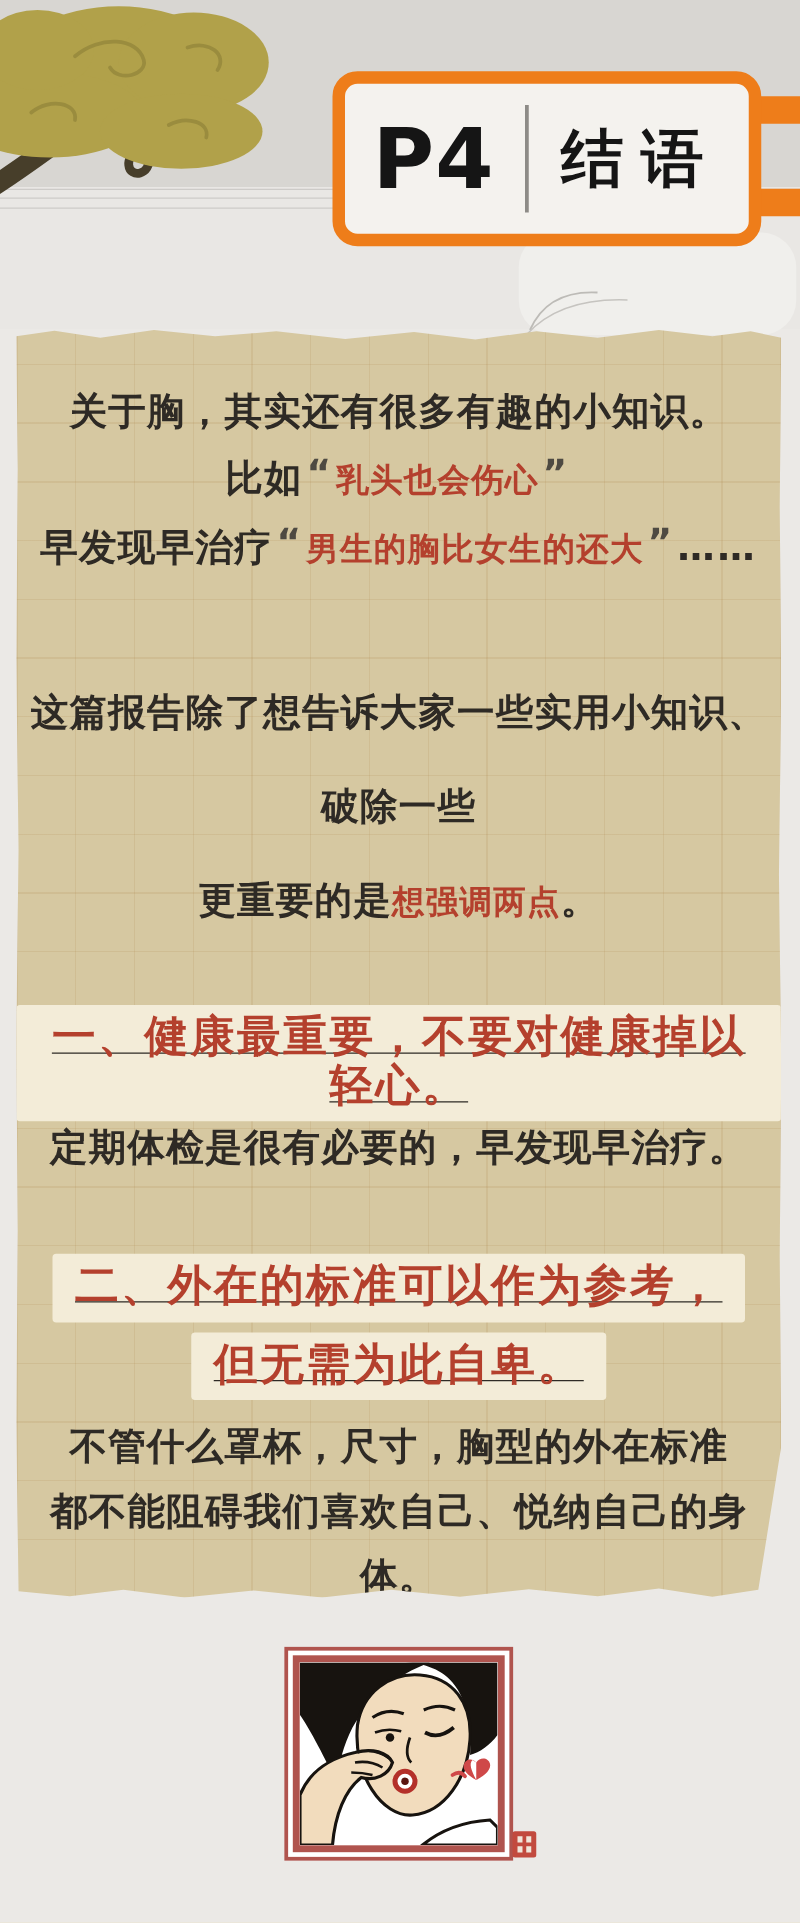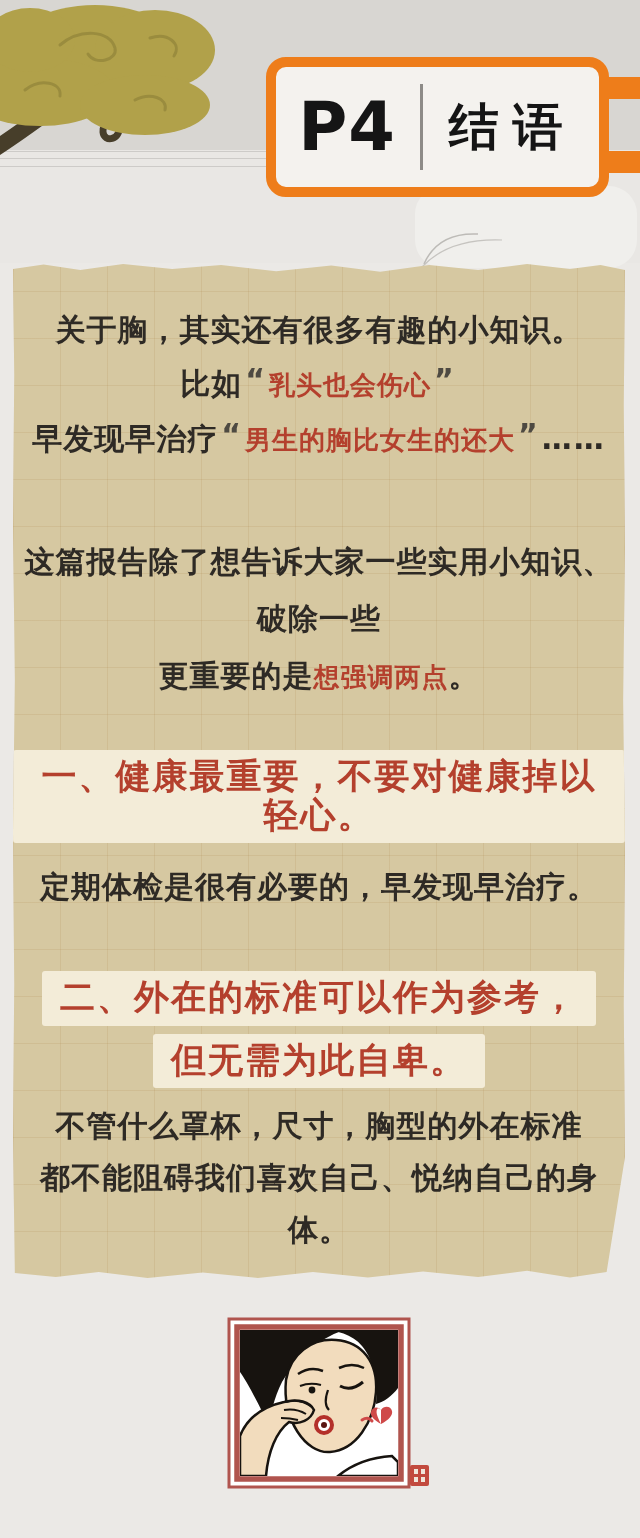--- a/index.html
+++ b/index.html
@@ -31,29 +31,29 @@
       repeating-linear-gradient(0deg, rgba(172,132,74,.16) 0 1px, transparent 1px 47px),
       repeating-linear-gradient(90deg, rgba(172,132,74,.16) 0 1px, transparent 1px 47px);
     clip-path:polygon(0% .6%,5% .15%,11% .7%,18% .1%,26% .6%,34% .2%,43% .8%,52% .25%,60% .85%,68% .2%,76% .7%,84% .1%,91% .6%,96% .2%,100% .7%,
       99.8% 14%,100% 28%,99.7% 43%,100% 58%,99.8% 73%,100% 88%,
       97% 99.3%,91% 99.85%,84% 99.2%,76% 99.8%,67% 99.25%,58% 99.85%,49% 99.3%,40% 99.9%,31% 99.35%,22% 99.9%,14% 99.3%,7% 99.8%,.3% 99.4%,
       0% 86%,.2% 71%,0% 56%,.3% 41%,0% 26%,.2% 11%);
     text-align:center;padding-top:40px;box-sizing:border-box;
     color:#2e2a25;
   }
   .bline{font-size:30px;line-height:54px;font-weight:600;letter-spacing:1px;}
-  .p2 .bline{line-height:57px;}
+  .p2 .bline{line-height:75px;}
   .p2{margin-top:66px;}
   .em{color:#b4402d;font-weight:bold;font-size:26px;}
   .qm{color:#4e4a42;font-weight:bold;font-size:30px;position:relative;top:-4px;padding:0 3px;}
   .dots{letter-spacing:2px;}
-  .hl{display:inline-block;background:#f3ecd8;border-radius:3px;padding:7px 18px 9px;line-height:1.1;}
+  .hl{display:inline-block;background:#f3ecd8;border-radius:3px;padding:7px 18px 9px;line-height:1.1;text-decoration:underline;}
   .hl .htxt{font-size:35px;font-weight:bold;color:#b4402d;letter-spacing:2px;}
   .point1{margin-top:44px;}
-  .detail{font-size:30px;font-weight:600;letter-spacing:1px;line-height:44px;margin-top:22px;}
+  .detail{font-size:30px;font-weight:600;letter-spacing:1px;line-height:44px;margin-top:0;}
   .point2{margin-top:54px;}
   .point2 .hl{margin-top:8px;}
   .detail2{font-size:30px;font-weight:600;letter-spacing:1px;line-height:52px;margin-top:12px;}
   .closing{margin-top:56px;font-size:30px;font-weight:600;letter-spacing:1px;}
   svg{display:block;}
 </style>
 </head>
 <body>
 
 <div class="hairline" style="top:151px;width:100%;"></div>

